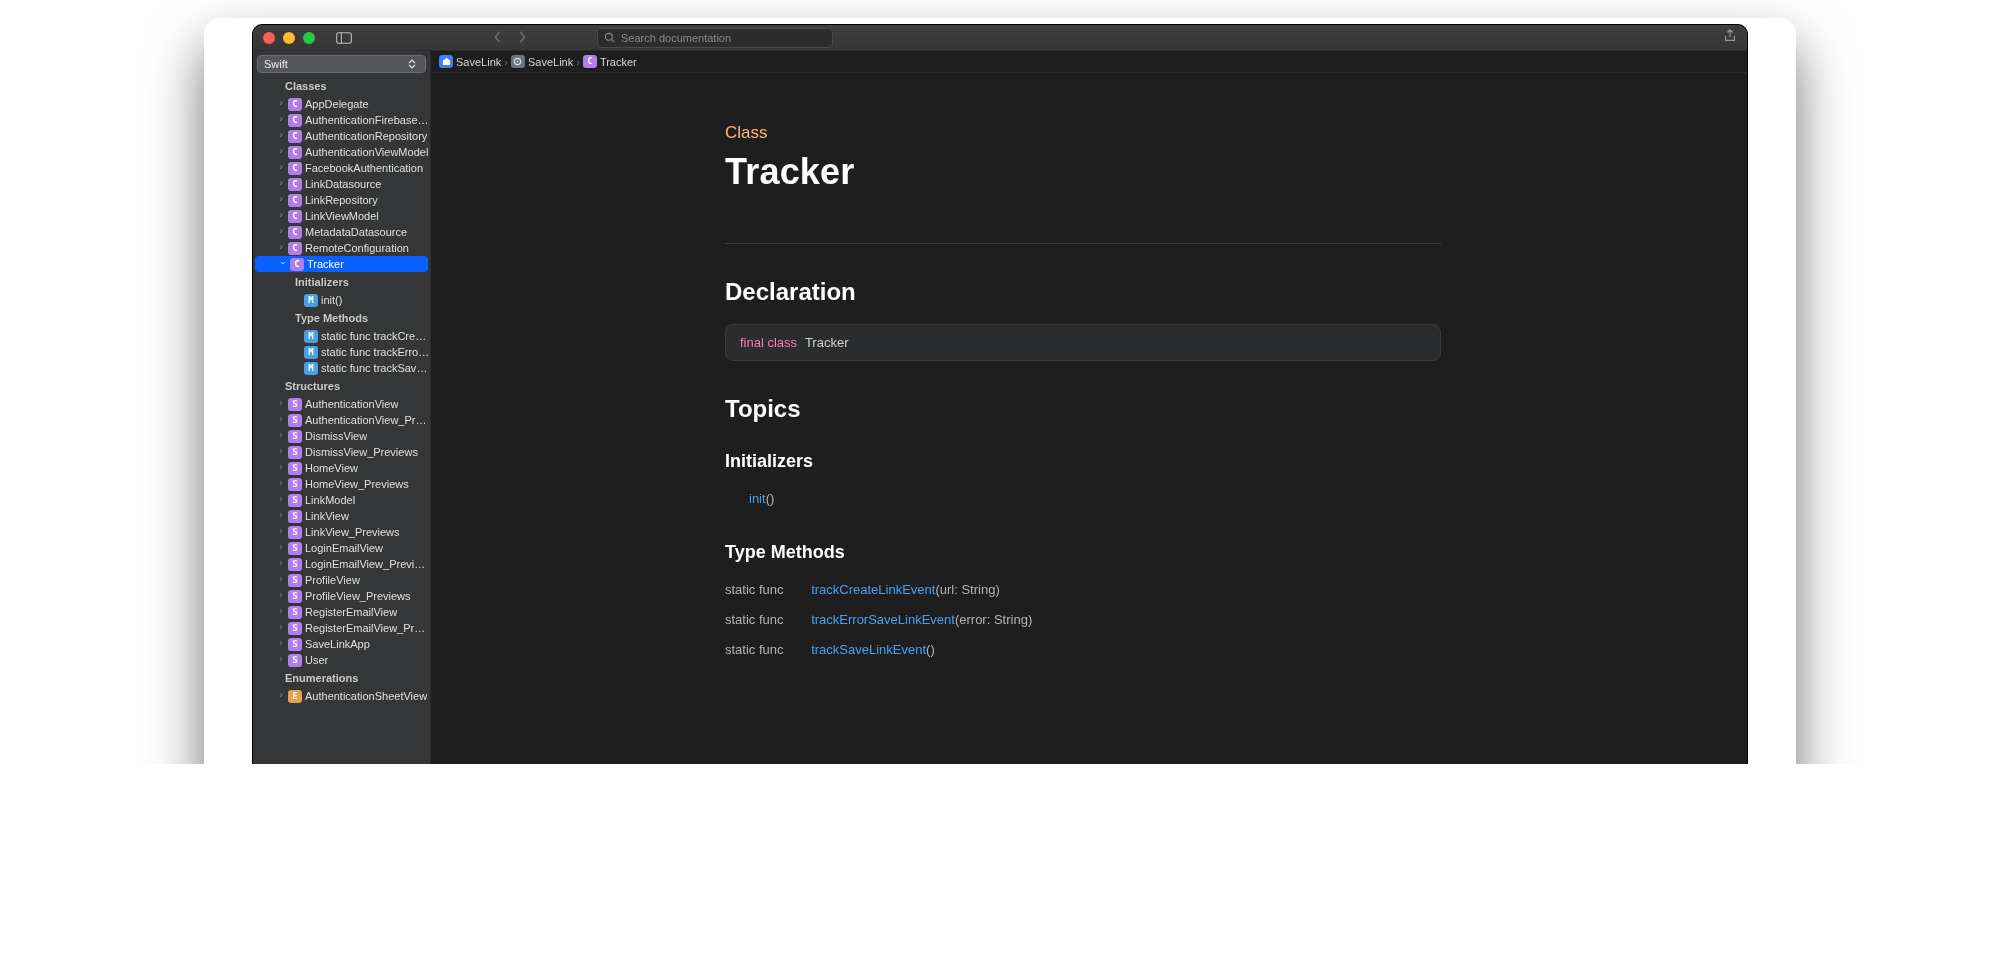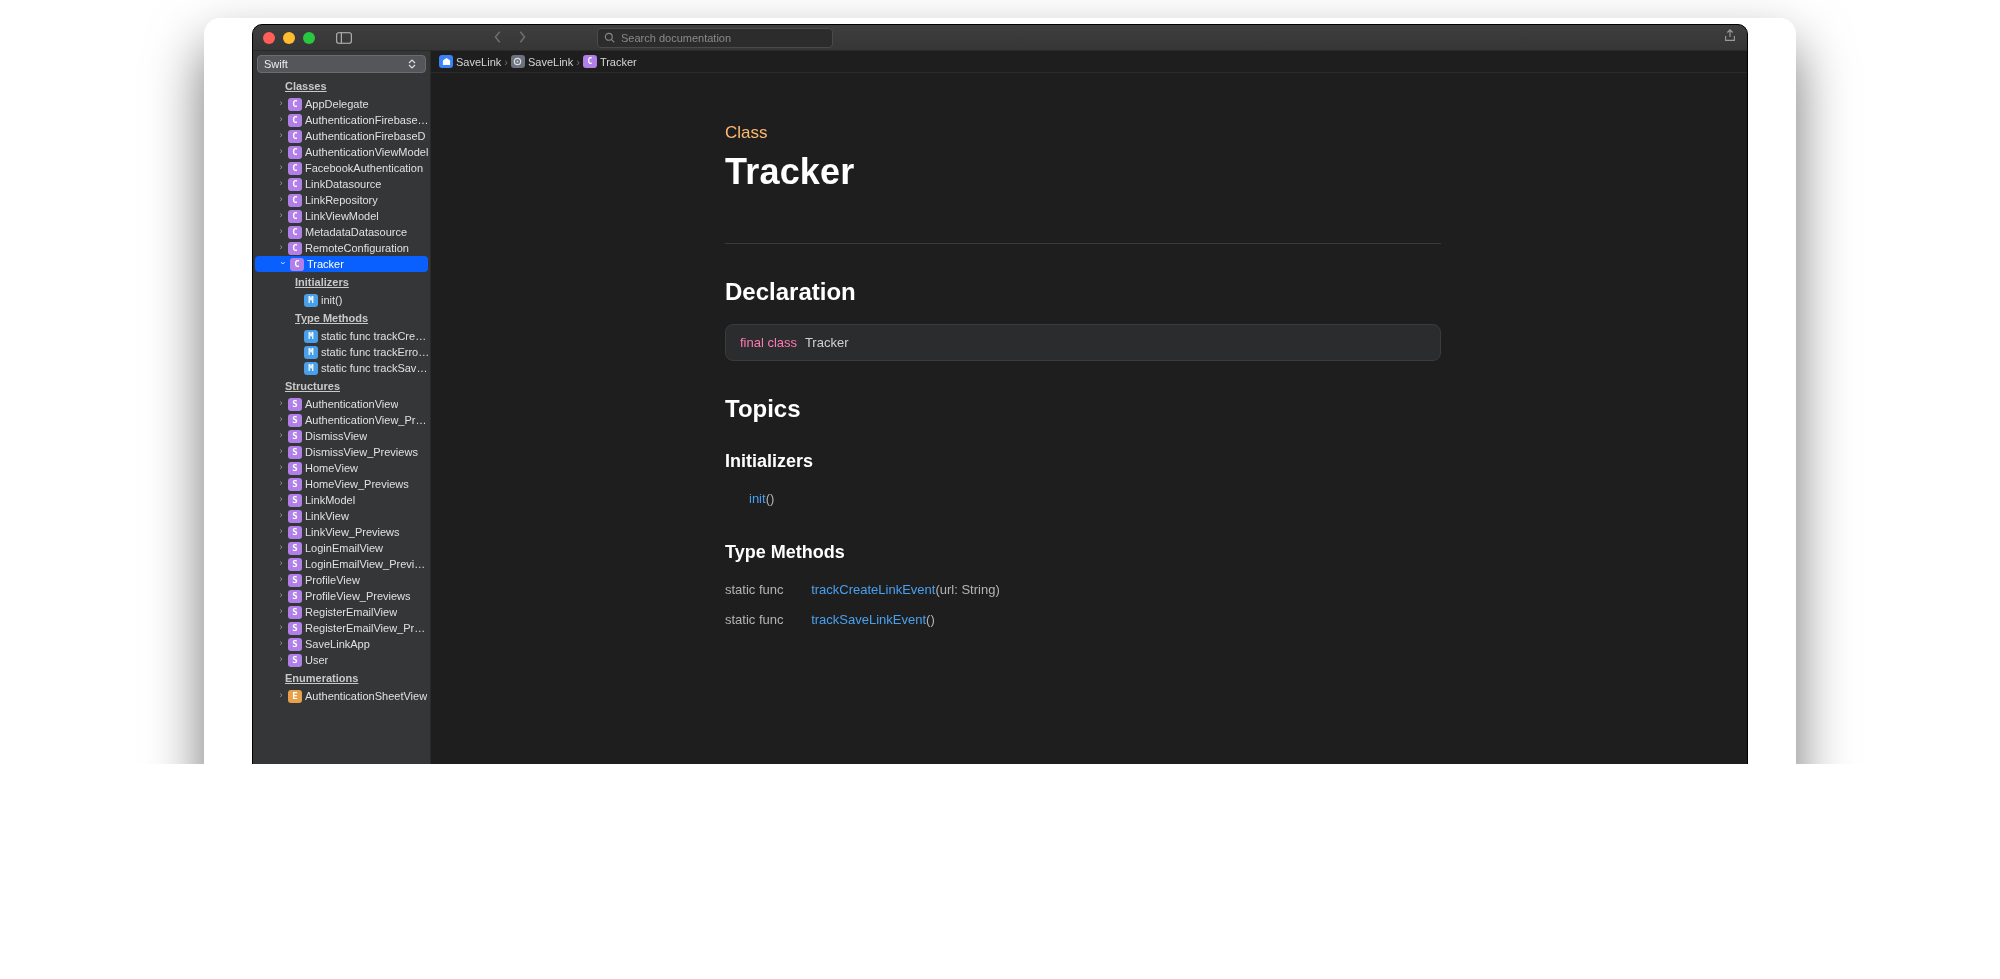--- a/index.html
+++ b/index.html
@@ -37,21 +37,21 @@
   .tb-share{margin-left:auto;color:#9a9a9a;margin-right:4px;}
   .tb-share svg{width:14px;height:14px;}
   
   .body{display:flex;height:calc(100% - 26px);}
   
   .sidebar{width:178px;background:var(--bg-side);display:flex;flex-direction:column;font-size:11px;color:var(--txt);border-right:1px solid #2a2a2a;}
   .lang-sel{margin:4px 4px 3px 4px;height:18px;background:#54565a;border:1px solid #6a6c70;border-radius:4px;display:flex;align-items:center;padding:0 6px;color:#eee;font-size:11px;justify-content:space-between;}
   .lang-sel .chev{width:14px;height:14px;display:flex;flex-direction:column;justify-content:center;align-items:center;color:#ddd;}
   .lang-sel .chev svg{width:8px;height:5px;}
   .tree{flex:1;overflow:hidden;font-size:11px;line-height:16px;}
-  .hdr{color:#c9c9c9;font-weight:600;padding:2px 0 2px 32px;font-size:11px;text-decoration:underline;}
+  .hdr{color:#c9c9c9;font-weight:600;padding:2px 0 2px 32px;font-size:11px;}
   .row{display:flex;align-items:center;height:16px;padding-left:24px;white-space:nowrap;overflow:hidden;text-overflow:ellipsis;gap:3px;color:#e0e0e0;}
   .row.sel{background:var(--bg-select);color:#fff;border-radius:4px;margin:0 2px;padding-left:22px;}
   .row .disc{width:8px;text-align:center;color:#9e9e9e;font-size:9px;flex-shrink:0;transform:translateY(-1px);}
   .row.sel .disc{color:#fff;}
   .row .sym{width:14px;height:13px;flex-shrink:0;border-radius:3px;display:flex;align-items:center;justify-content:center;font-size:9px;font-weight:700;color:#fff;font-family:Menlo,monospace;}
   .sym.c{background:#b080e8;} 
   .sym.m{background:#4aa0e8;} 
   .sym.s{background:#b080e8;} 
   .sym.e{background:#e8a04a;} 
   .row.d1{padding-left:24px;}
@@ -147,21 +147,21 @@
               <span class="lbl">AppDelegate</span>
             </div>
           <div class="row d1">
               <span class="disc">›</span>
               <span class="sym c">C</span>
               <span class="lbl">AuthenticationFirebaseD...</span>
             </div>
           <div class="row d1">
               <span class="disc">›</span>
               <span class="sym c">C</span>
-              <span class="lbl">AuthenticationFirebaseD</span>
+              <span class="lbl">AuthenticationRepository</span>
             </div>
           <div class="row d1">
               <span class="disc">›</span>
               <span class="sym c">C</span>
               <span class="lbl">AuthenticationViewModel</span>
             </div>
           <div class="row d1">
               <span class="disc">›</span>
               <span class="sym c">C</span>
               <span class="lbl">FacebookAuthentication</span>
@@ -364,20 +364,23 @@
             <h3 class="sub">Initializers</h3>
             <div class="sig">
               <span class="lnk">init</span><span>()</span>
             </div>
 
             <h3 class="sub">Type Methods</h3>
             <div class="sig">
               <span class="kw2">static func </span><span class="lnk">trackCreateLinkEvent</span><span>(url: String)</span>
             </div>
             <div class="sig">
+              <span class="kw2">static func </span><span class="lnk">trackErrorSaveLinkEvent</span><span>(error: String)</span>
+            </div>
+            <div class="sig">
               <span class="kw2">static func </span><span class="lnk">trackSaveLinkEvent</span><span>()</span>
             </div>
           </div>
         </div>
       </div>
     </div>
   </div>
 </div>
 
 </body></html>

